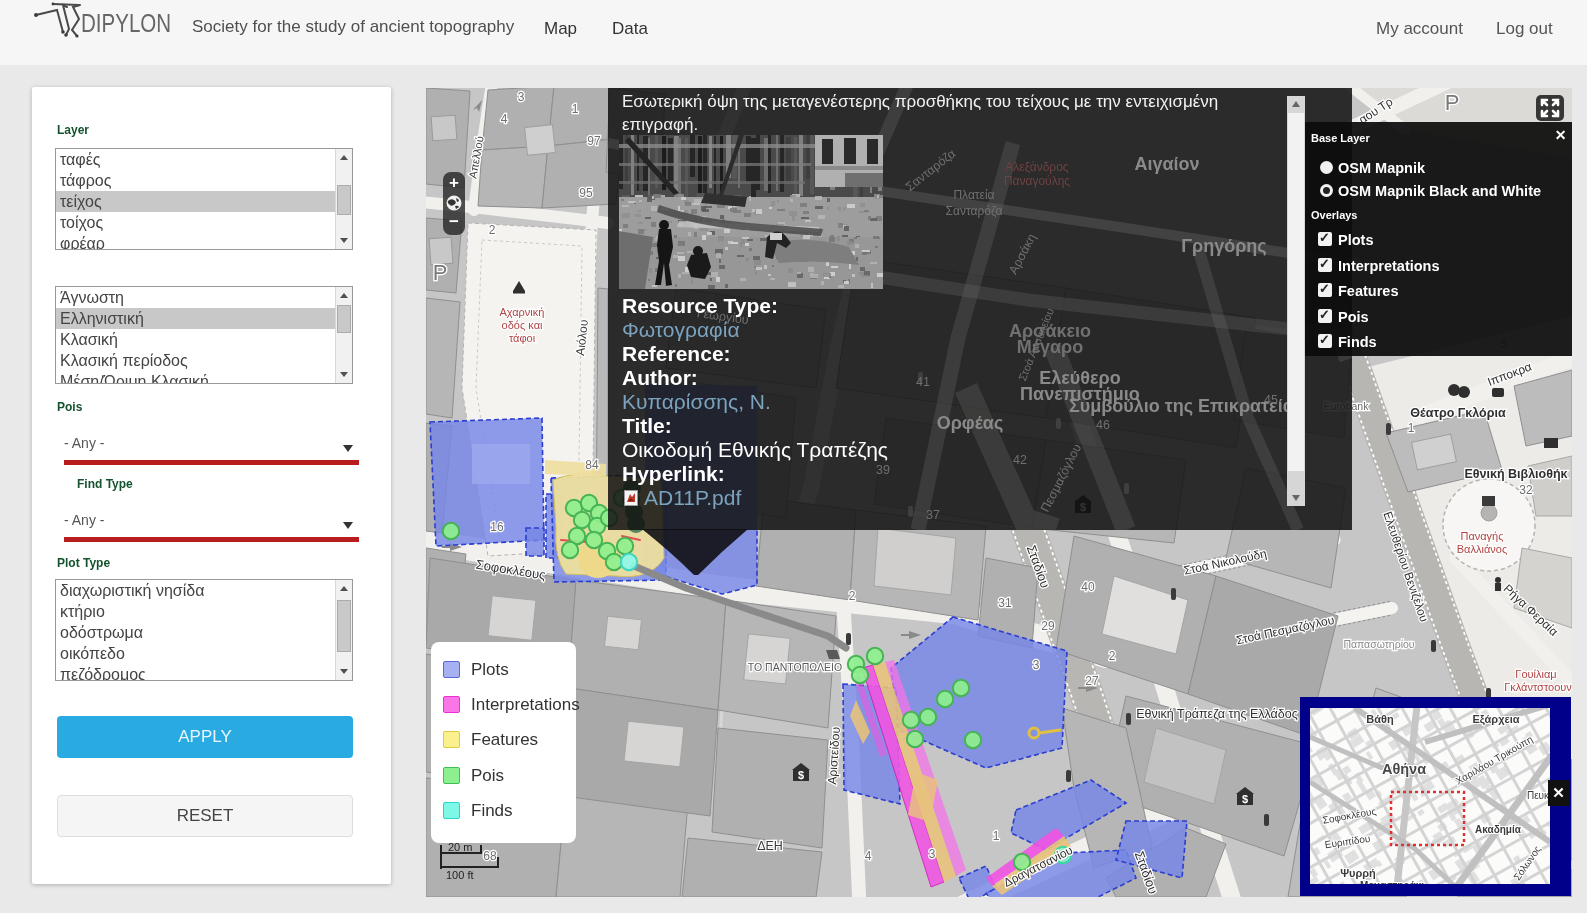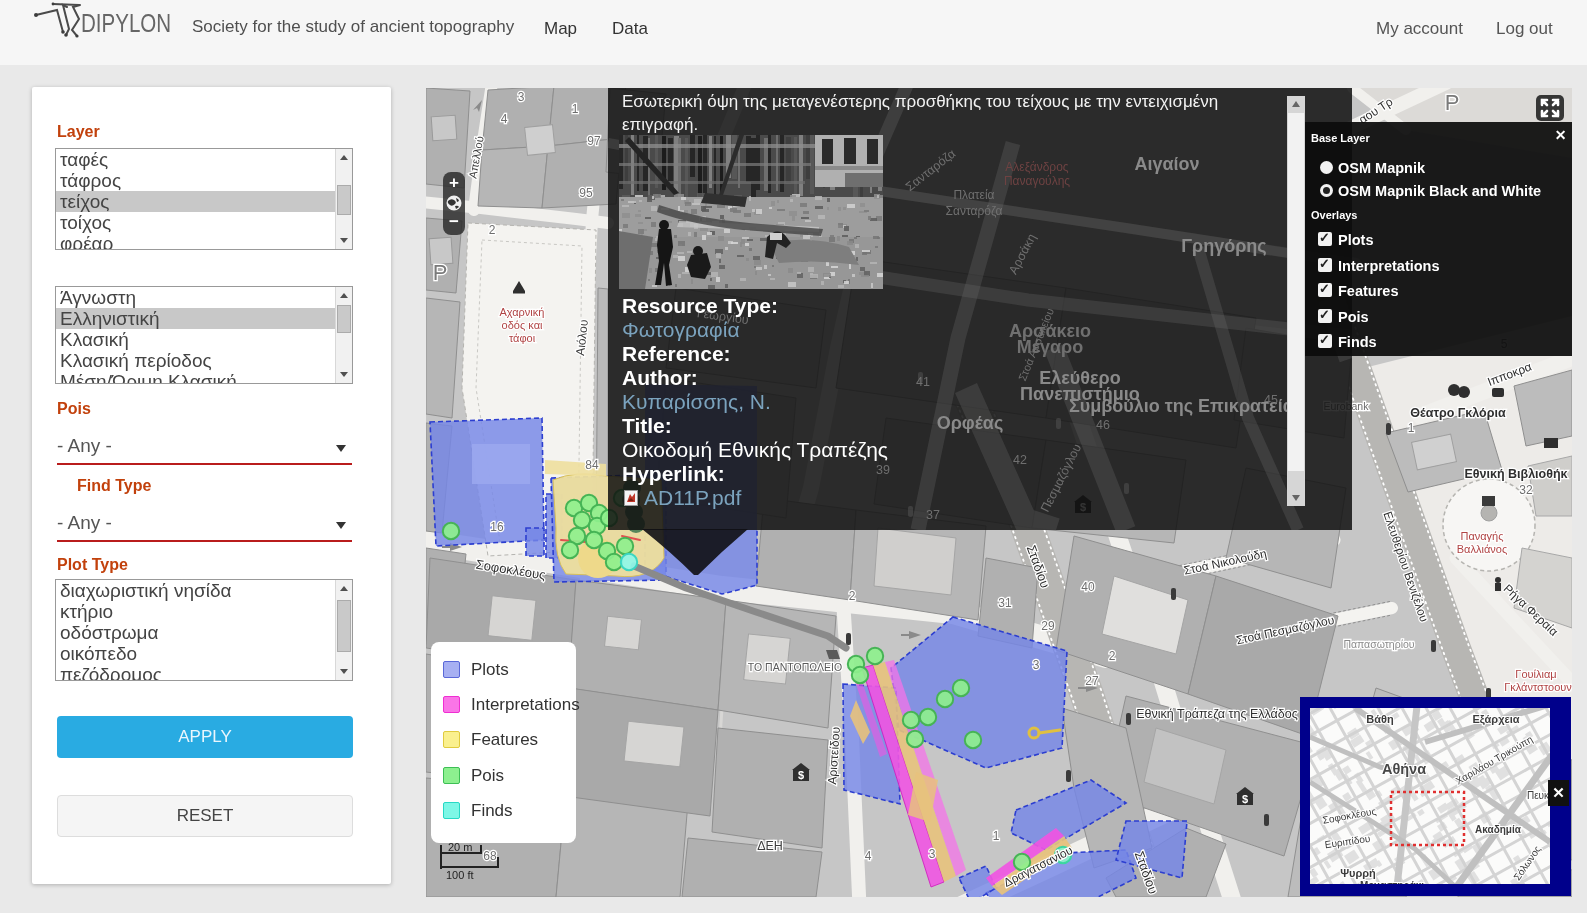--- a/index.html
+++ b/index.html
@@ -3,31 +3,31 @@
 <meta charset="utf-8">
 <style>
 * { margin:0; padding:0; box-sizing:border-box; }
 html,body { width:1587px; height:913px; overflow:hidden; background:#e9e9e9; font-family:"Liberation Sans", sans-serif; }
 #navbar { position:absolute; left:0; top:0; width:1587px; height:65px; background:#f6f6f6; }
 #logo { position:absolute; left:33px; top:2px; }
 #logotext { position:absolute; left:81px; top:8px; font-size:26px; color:#666; transform:scaleX(0.79); transform-origin:0 0; }
 #soctext { position:absolute; left:192px; top:17px; font-size:17px; color:#4f4f4f; font-weight:500; }
 .navlink { position:absolute; top:19px; font-size:17px; color:#333; }
 #sidebar { position:absolute; left:32px; top:87px; width:359px; height:797px; background:#fff; border-radius:2px; box-shadow:0 1px 4px rgba(0,0,0,0.25); }
-.slabel { position:absolute; left:25px; font-size:16px; font-weight:bold; color:#c2410c; }
+.slabel { position:absolute; left:25px; font-size:12px; font-weight:bold; color:#14532d; }
 .listbox { position:absolute; left:23px; width:298px; background:#fff; border:1px solid #999; overflow:hidden; }
-.li { height:21px; line-height:21px; font-size:19px; color:#444; padding-left:4px; white-space:nowrap; }
+.li { height:21px; line-height:21px; font-size:16px; color:#444; padding-left:4px; white-space:nowrap; }
 .li.sel { background:#c8c8c8; }
 .sb { position:absolute; right:0; top:0; bottom:0; width:17px; background:#f1f1f1; border-left:1px solid #d8d8d8; }
 .sb .up,.sb .dn { position:absolute; left:0; width:17px; height:17px; background:#f1f1f1; }
 .sb .up { top:0; } .sb .dn { bottom:0; }
 .tri-up { position:absolute; left:4px; top:6px; width:0; height:0; border-left:4px solid transparent; border-right:4px solid transparent; border-bottom:5px solid #505050; }
 .tri-dn { position:absolute; left:4px; top:6px; width:0; height:0; border-left:4px solid transparent; border-right:4px solid transparent; border-top:5px solid #505050; }
 .thumb { position:absolute; left:1px; width:14px; background:#c9c9c9; border:1px solid #ababab; }
-.selbox { position:absolute; left:25px; width:295px; height:30px; border-bottom:2px solid #b91c1c; font-size:19px; color:#555; }
+.selbox { position:absolute; left:32px; width:295px; height:30px; border-bottom:5px solid #b91c1c; font-size:14px; color:#555; }
 .selbox .arr { position:absolute; right:6px; top:10px; width:0; height:0; border-left:5px solid transparent; border-right:5px solid transparent; border-top:7px solid #333; }
 #applybtn { position:absolute; left:25px; top:629px; width:296px; height:42px; background:#29abe2; border-radius:4px; color:#eaf6fd; font-size:17px; text-align:center; line-height:42px; }
 #resetbtn { position:absolute; left:25px; top:708px; width:296px; height:42px; background:#f5f5f5; border:1px solid #ddd; border-radius:4px; color:#444; font-size:17px; text-align:center; line-height:40px; }
 #map { position:absolute; left:426px; top:88px; width:1146px; height:809px; overflow:hidden; background:#c9c9c9; }
 #popup { position:absolute; left:182px; top:0; width:744px; height:442px; background:rgba(16,16,16,0.855); color:#fff; }
 #popup .ptitle { position:absolute; z-index:6; left:14px; top:2px; width:610px; font-size:17px; line-height:23px; color:#f2f2f2; }
 #photo { position:absolute; left:11px; top:47px; width:264px; height:154px; z-index:5; }
 .prow { position:absolute; left:14px; font-size:21px; line-height:20px; z-index:6;text-align:center; }
 .pbold { font-weight:bold; color:#fff; }
 .plink { color:#7ba3be; }

